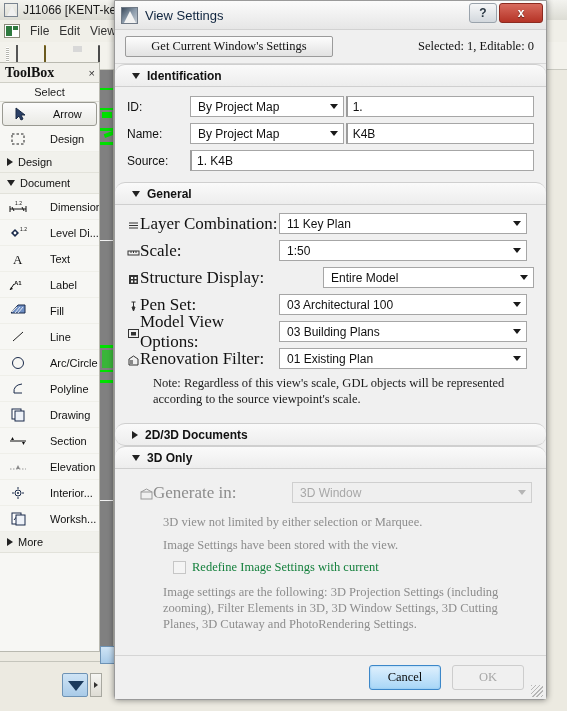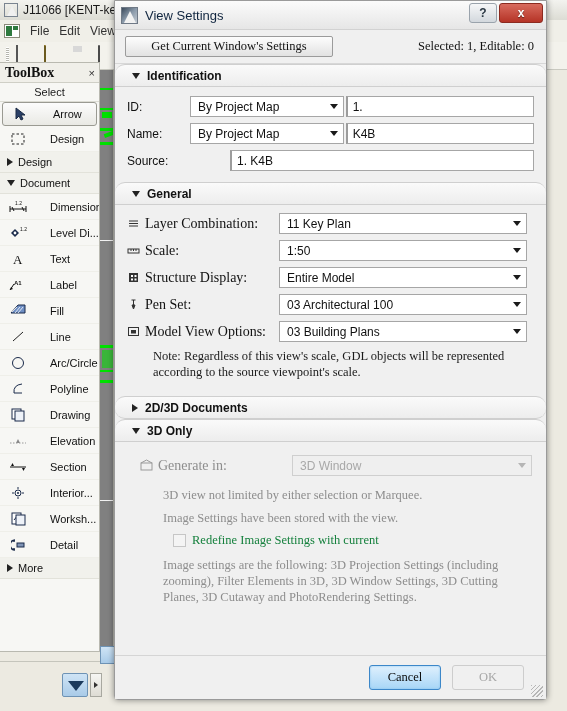--- a/index.html
+++ b/index.html
@@ -220,22 +220,22 @@
     font-weight: bold; font-size: 12px; color: #111;
     border-radius: 10px 10px 0 0;
   }
   .section-body { padding: 6px 12px 8px 12px; background: #f0f0f0; }
 
   .frm-row { display: flex; align-items: center; height: 27px; }
   .frm-label {
     font-size: 12px; color: #111; width: 63px; flex: 0 0 63px;
   }
   .frm-label-serif {
-    font-family: "Liberation Serif", serif; font-size: 14px; color: #111;
-    display: flex; align-items: center; gap: 5px;
+    font-family: "Liberation Serif", serif; font-size: 17px; color: #111;
+    display: flex; align-items: center; 
     width: 152px; flex: 0 0 152px;
   }
   .mini-ico {
     width: 13px; height: 13px; flex: 0 0 13px; position: relative;
     display: inline-block;
   }
   .combo {
     height: 21px; background: #fff; border: 1px solid #a6a6a6;
     display: flex; align-items: center; justify-content: space-between;
     padding: 0 5px 0 7px; font-size: 12px; color: #111;
@@ -243,21 +243,21 @@
   .combo.disabled { background: #efefef; color: #a8a8a8; border-color: #cfcfcf; }
   .caret {
     width: 0; height: 0; border-top: 5px solid #1a1a1a;
     border-left: 4px solid transparent; border-right: 4px solid transparent;
   }
   .combo.disabled .caret { border-top-color: #b5b5b5; }
   .txtfield {
     height: 21px; background: #fff; border: 1px solid #a6a6a6;
     border-left: 2px solid #9c9c9c;
     display: flex; align-items: center; padding-left: 5px;
-    font-size: 12px; color: #111; margin-left: 40px;
+    font-size: 12px; color: #111;
   }
   .note {
     font-family: "Liberation Serif", serif; font-size: 12.5px;
     color: #1a1a1a; line-height: 1.25; padding: 4px 14px 8px 26px;
   }
   .sub3d {
     font-family: "Liberation Serif", serif; font-size: 12.5px;
     color: #8d8d8d; padding: 3px 14px 3px 36px; line-height: 1.3;
   }
   .chk-row { display: flex; align-items: center; gap: 6px;
@@ -443,66 +443,55 @@
           <svg width="15" height="14" viewBox="0 0 15 14">
             <rect x="1" y="1" width="9" height="10" fill="#fff" stroke="#1a2a4a"></rect>
             <rect x="4" y="3" width="9" height="10" fill="#eef2f8" stroke="#1a2a4a"></rect>
           </svg>
         </span>
         <span class="tb-label">Drawing</span>
       </div>
       <div class="tb-row">
         <span class="tb-ico">
           <svg width="18" height="12" viewBox="0 0 18 12">
-            <path d="M7 8 L9 4 L11 8 Z" fill="#888"></path>
-            <line x1="1" y1="8" x2="17" y2="8" stroke="#999" stroke-dasharray="1.5,1.5"></line>
-          </svg>
-        </span>
-        <span class="tb-label">Elevation</span>
-      </div>
-      <div class="tb-row">
-        <span class="tb-ico">
-          <svg width="18" height="12" viewBox="0 0 18 12">
             <line x1="1" y1="6" x2="17" y2="6" stroke="#111"></line>
             <path d="M2 5 L5 5 L3.5 2 Z" fill="#111"></path>
             <path d="M13 7 L16 7 L14.5 10 Z" fill="#111"></path>
           </svg>
         </span>
         <span class="tb-label">Section</span>
+      </div>
+      <div class="tb-row">
+        <span class="tb-ico">
+          <svg width="18" height="12" viewBox="0 0 18 12">
+            <path d="M7 8 L9 4 L11 8 Z" fill="#888"></path>
+            <line x1="1" y1="8" x2="17" y2="8" stroke="#999" stroke-dasharray="1.5,1.5"></line>
+          </svg>
+        </span>
+        <span class="tb-label">Elevation</span>
       </div>
       <div class="tb-row">
         <span class="tb-ico">
           <svg width="14" height="14" viewBox="0 0 14 14">
             <circle cx="7" cy="7" r="3" fill="none" stroke="#1a2a4a"></circle>
             <circle cx="7" cy="7" r="1" fill="#1a2a4a"></circle>
             <path d="M7 1 L7 3 M7 11 L7 13 M1 7 L3 7 M11 7 L13 7" stroke="#1a2a4a"></path>
           </svg>
         </span>
         <span class="tb-label">Interior...</span>
       </div>
       <div class="tb-row">
         <span class="tb-ico">
           <svg width="15" height="14" viewBox="0 0 15 14">
             <rect x="1" y="1" width="9" height="11" fill="#fff" stroke="#1a2a4a"></rect>
             <path d="M3 8 L7 3" stroke="#1a2a4a"></path>
             <rect x="5" y="3" width="9" height="10" fill="#eef2f8" stroke="#1a2a4a"></rect>
           </svg>
         </span>
         <span class="tb-label">Worksh...</span>
-      </div>
-      <div class="tb-row">
-        <span class="tb-ico">
-          <svg width="15" height="14" viewBox="0 0 15 14">
-            <path d="M4 2 A5 5 0 0 0 4 12" fill="none" stroke="#1a2a4a" stroke-width="1.6"></path>
-            <rect x="6" y="5" width="7" height="4" fill="#7f93b5" stroke="#1a2a4a"></rect>
-            <circle cx="3" cy="3" r="1" fill="#1a2a4a"></circle>
-            <circle cx="3" cy="11" r="1" fill="#1a2a4a"></circle>
-          </svg>
-        </span>
-        <span class="tb-label">Detail</span>
       </div>
       <div class="tb-row group">
         <span class="tri-r"></span>
         <span class="tb-label">More</span>
       </div>
     </div>
 </div>
 
 <div id="bottom-strip"></div>
 <div id="side-minibtn"></div>
@@ -594,21 +583,21 @@
             </div>
           </div>
           <div class="frm-row">
             <span class="frm-label-serif">
               <span class="mini-ico"><svg width="13" height="13" viewBox="0 0 13 13">
                   <rect x="2" y="2" width="9" height="9" fill="#333"></rect>
                   <path d="M4 4 h2 v2 h-2z M7.5 4 h2 v2 h-2z M4 7.5 h2 v2 h-2z M7.5 7.5 h2 v2 h-2z" fill="#fff"></path>
                 </svg></span>
               <span>Structure Display:</span>
             </span>
-            <div class="combo" style="width: 248px;">
+            <div class="combo" style="width: 248px; margin-left: 44px;">
               <span>Entire Model</span>
               <span class="caret"></span>
             </div>
           </div>
           <div class="frm-row">
             <span class="frm-label-serif">
               <span class="mini-ico"><svg width="13" height="13" viewBox="0 0 13 13">
                   <path d="M6.5 2 L6.5 7 M4.5 2 L8.5 2 M5 7 L8 7 L6.5 11 Z" stroke="#333" fill="#333"></path>
                 </svg></span>
               <span>Pen Set:</span>
@@ -624,20 +613,33 @@
                   <rect x="1.5" y="2.5" width="10" height="8" fill="none" stroke="#333"></rect>
                   <rect x="4" y="5" width="5" height="3.5" fill="#333"></rect>
                 </svg></span>
               <span>Model View Options:</span>
             </span>
             <div class="combo" style="width: 248px;">
               <span>03 Building Plans</span>
               <span class="caret"></span>
             </div>
           </div>
+          <div class="frm-row">
+            <span class="frm-label-serif">
+              <span class="mini-ico"><svg width="13" height="13" viewBox="0 0 13 13">
+                  <path d="M2 11 L2 5 L6.5 2 L11 5 L11 11 Z" fill="none" stroke="#333"></path>
+                  <path d="M3 10 L3 6 L6 6 L6 10 Z" fill="#888"></path>
+                </svg></span>
+              <span>Renovation Filter:</span>
+            </span>
+            <div class="combo" style="width: 248px;">
+              <span>01 Existing Plan</span>
+              <span class="caret"></span>
+            </div>
+          </div>
         </div>
       <div class="note">Note: Regardless of this view's scale, GDL objects will be represented according to the source viewpoint's scale.</div>
     </div>
 
     <div class="section-hdr" style="border-radius:10px 10px 10px 10px;">
       <span class="tri-r"></span>
       <span>2D/3D Documents</span>
     </div>
 
     <div class="section-hdr">

